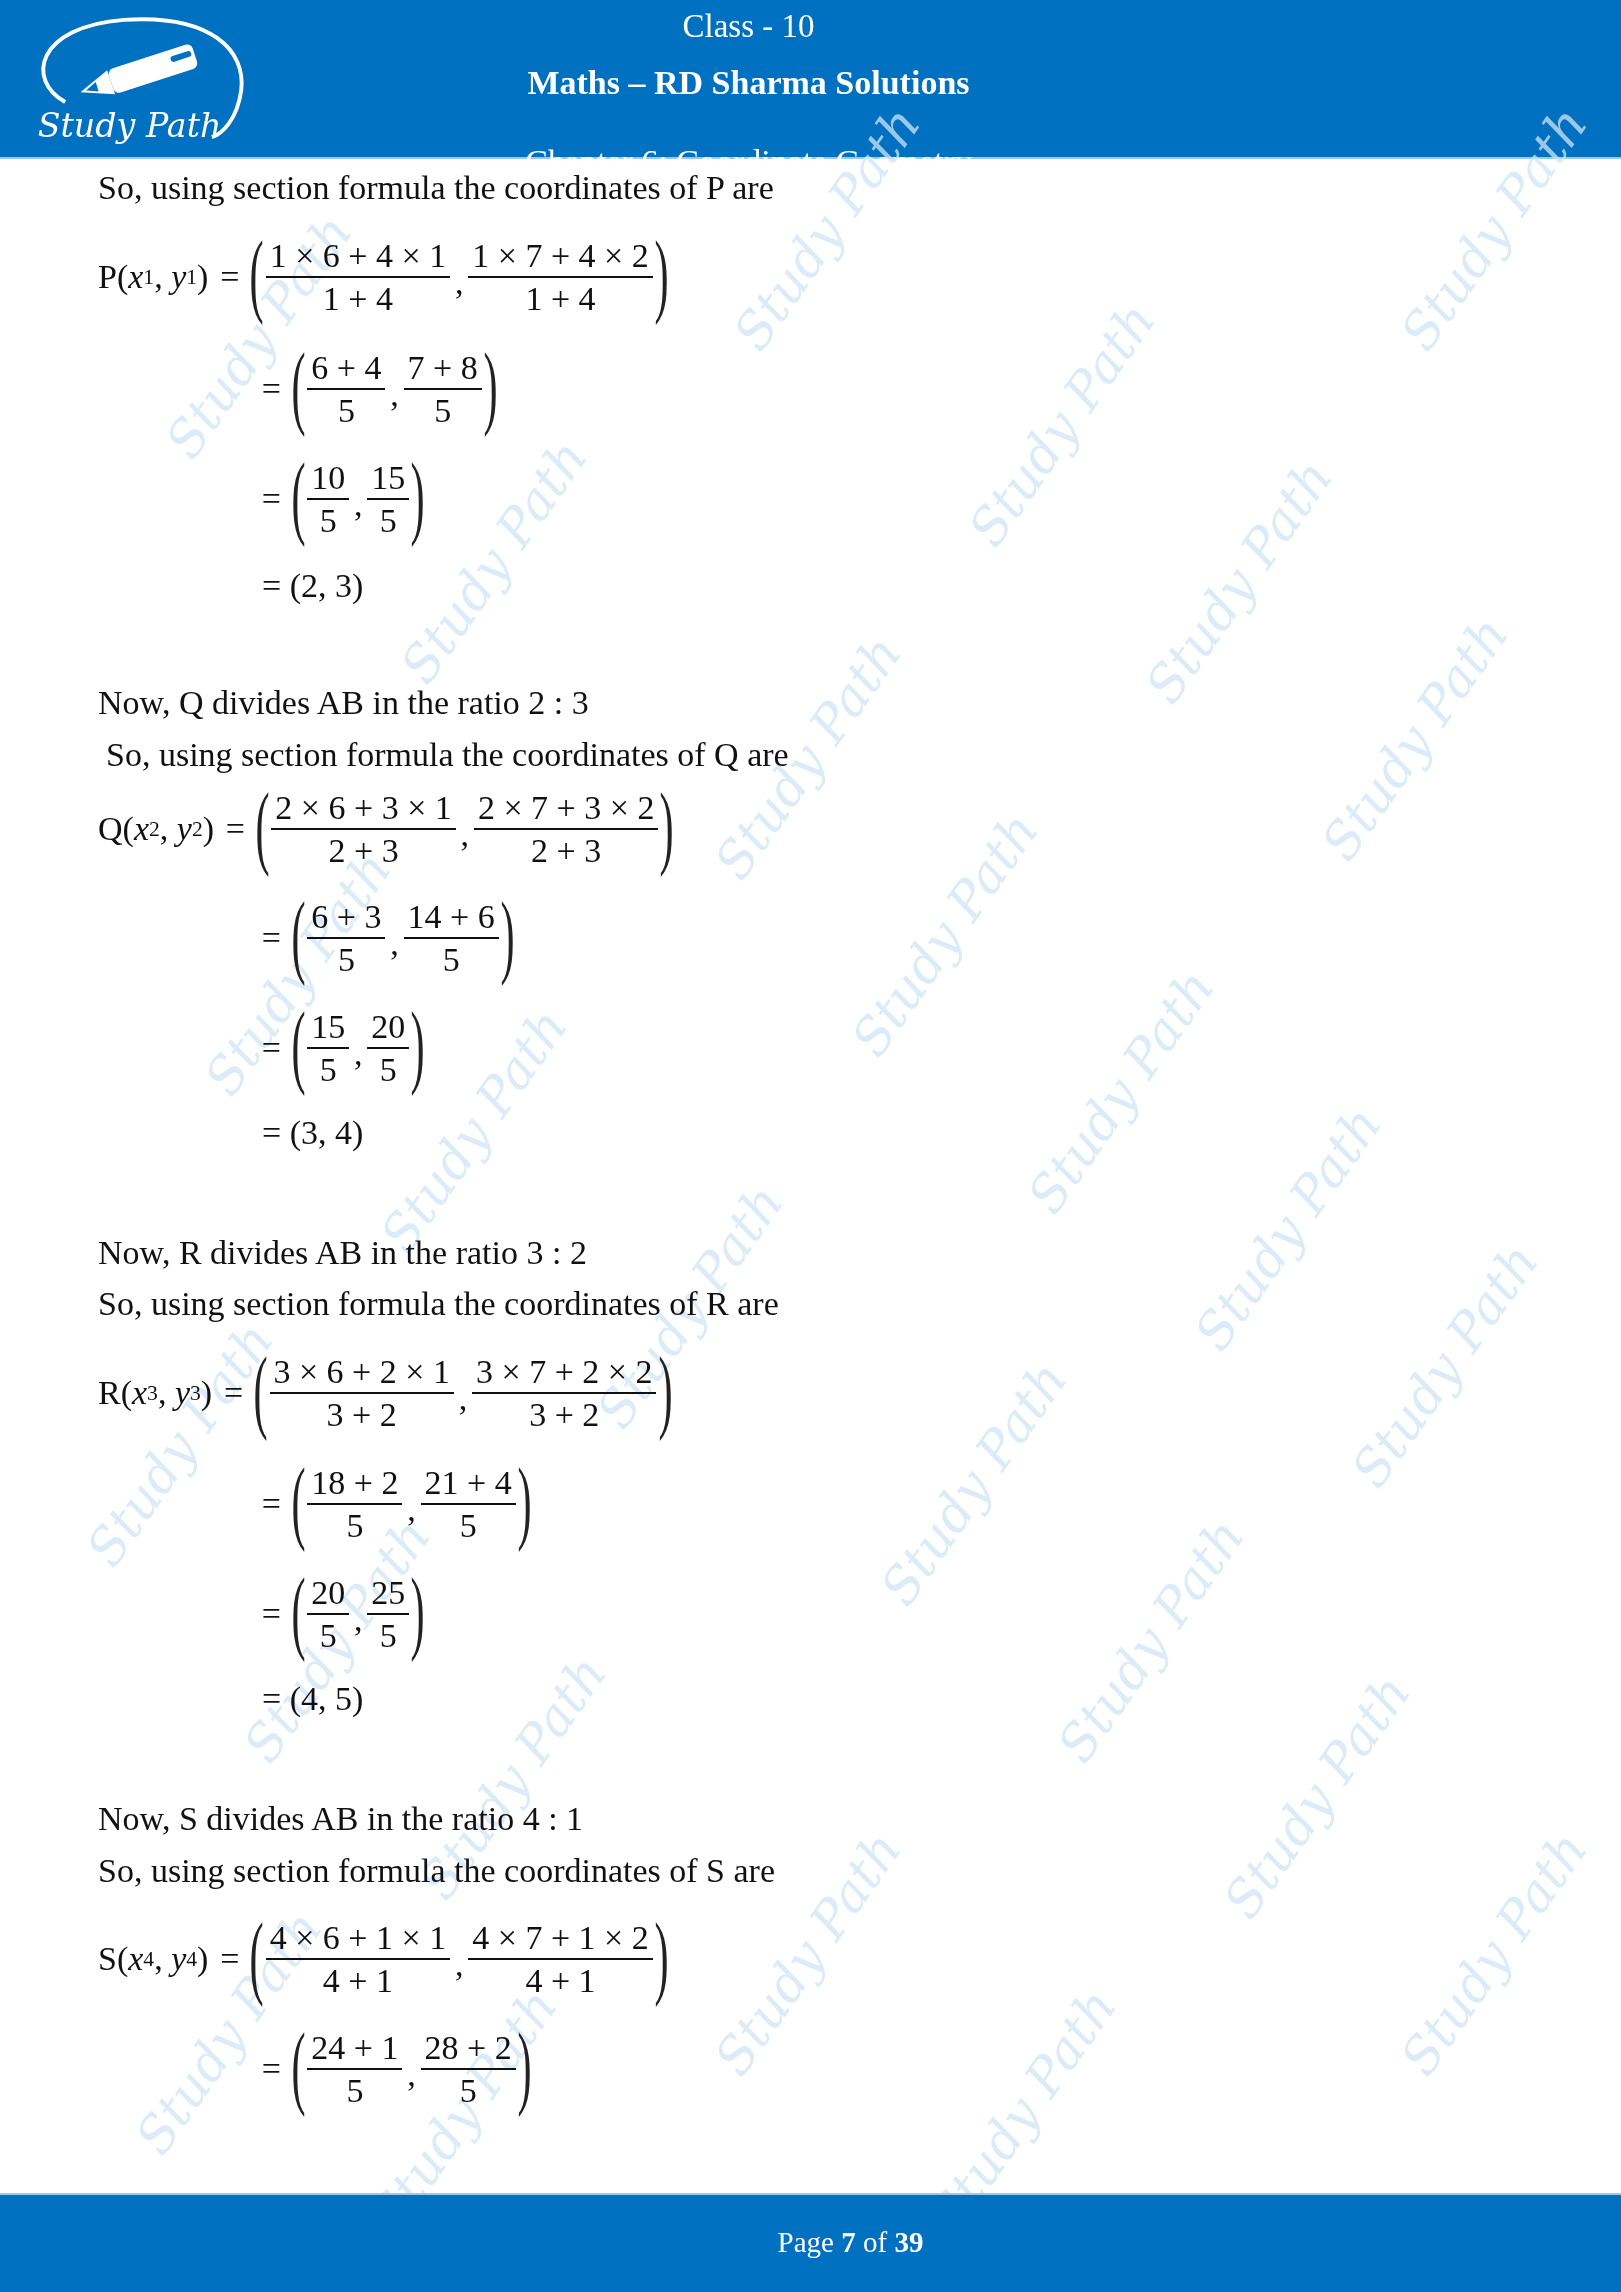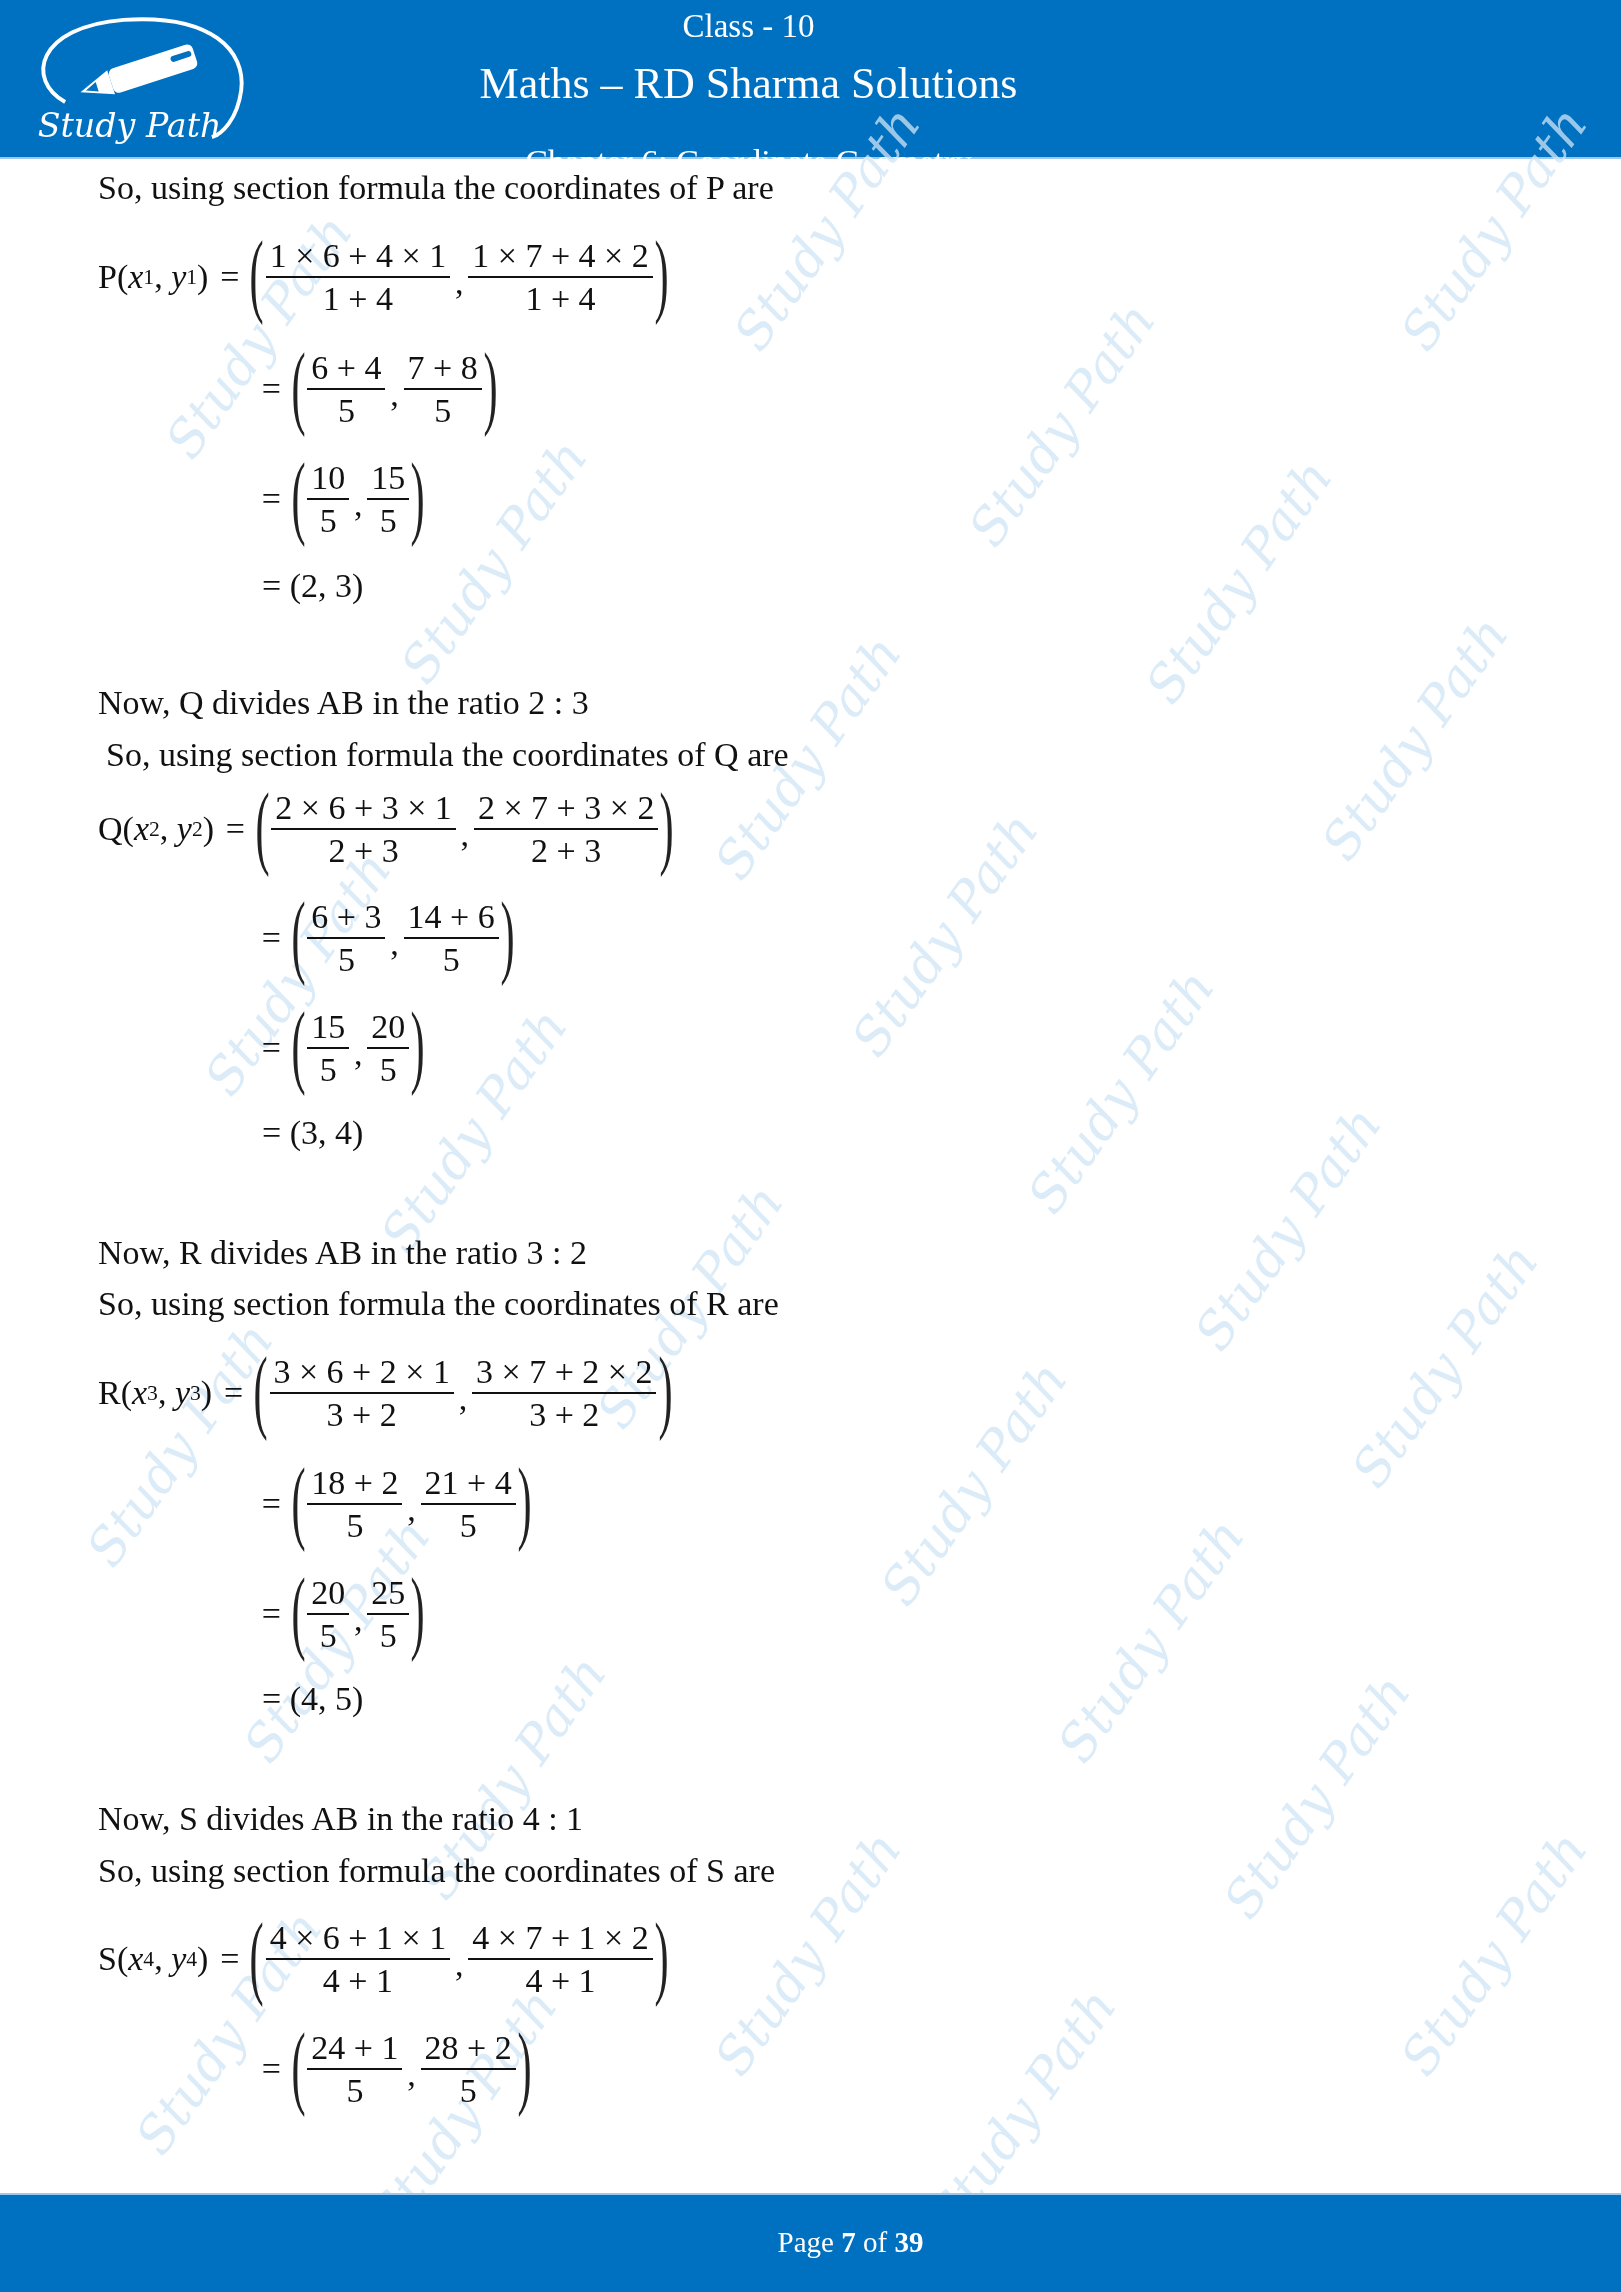--- a/index.html
+++ b/index.html
@@ -12,21 +12,21 @@
   .header {
     position:absolute; left:0; top:0; width:1621px; height:157px;
     background:#0070c0; border-bottom:2.9px solid #9cc8ec;
   }
   .logo { position:absolute; left:25.5px; top:11.8px; width:225px; height:137px; }
   .htext {
     position:absolute; left:0; width:1497px; text-align:center; color:#ffffff;
     font-family:"Liberation Serif", "DejaVu Serif", serif;
   }
   .h1 { top:7.8px; font-size:33px; }
-  .h2 { top:58px; font-size:44px; }
+  .h2 { top:64px; font-size:34px;font-weight:bold; }
   .h3 { top:106px; font-size:34px;margin-top:37px; }
 
   .footer {
     position:absolute; left:0; top:2193px; width:1621px; height:100px;
     background:#0070c0; border-top:2.9px solid #9cc8ec;
   }
   .footer-text {
     position:absolute; left:0; top:31px; width:1621px; text-align:center;
     color:#ffffff; font-size:29px;padding-left:40px;
   }

